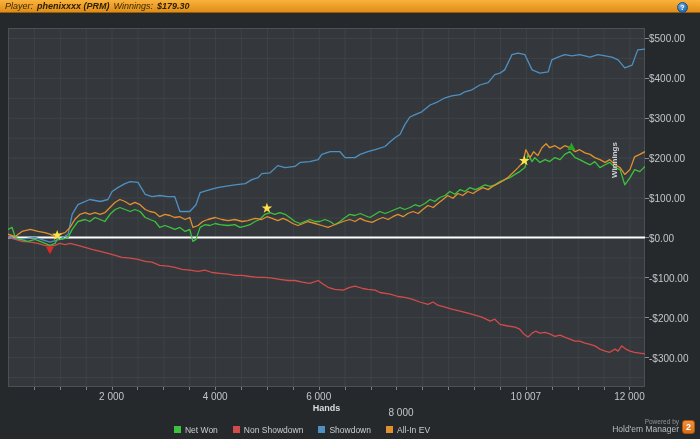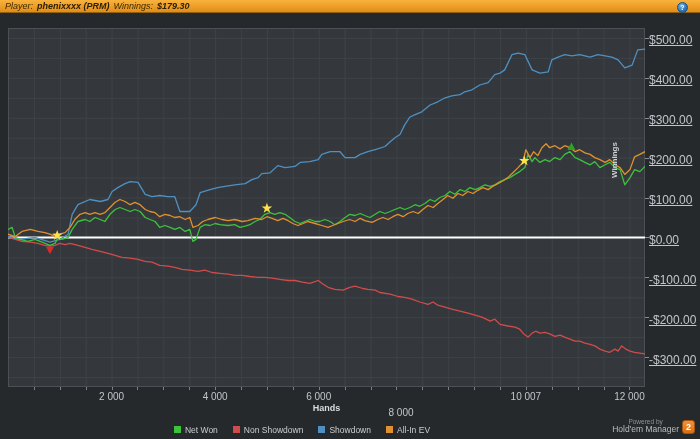--- a/index.html
+++ b/index.html
@@ -25,21 +25,21 @@
     display:flex;align-items:center;justify-content:center;line-height:1;
   }
   
   .plot{
     position:absolute;left:8px;top:28px;width:637px;height:359px;
     background:#34383c;
   }
   .plot svg{display:block;}
   
   .ylab{
-    position:absolute;left:649px;font-size:12px;color:#c2c6ca;white-space:nowrap;text-decoration:underline;
+    position:absolute;left:649px;font-size:10px;color:#c2c6ca;white-space:nowrap;
   }
   .ytick{position:absolute;left:645px;width:4px;height:1px;background:#8a8e92;}
   .xtick{position:absolute;top:387px;width:1px;height:3px;background:#7d8185;}
   .xlab{
     position:absolute;top:391px;width:44px;text-align:center;
     font-size:10px;color:#c2c6ca;white-space:nowrap;
   }
   .x-axis-title{
     position:absolute;top:403px;left:8px;width:637px;text-align:center;
     font-size:9px;font-weight:bold;color:#d8dce0;
@@ -54,21 +54,21 @@
     position:absolute;top:423px;left:0;width:604px;height:13px;
     display:flex;justify-content:center;align-items:center;gap:15px;
     font-size:8.5px;color:#c9cdd1;
   }
   .legend .item{display:flex;align-items:center;gap:4px;cursor:default;}
   .legend .sw{width:7px;height:7px;display:inline-block;}
   
   .powered{
     position:absolute;right:5px;bottom:5px;display:flex;align-items:flex-end;gap:3px;
   }
-  .powered .txt{display:flex;flex-direction:column;align-items:center;line-height:1.1;}
+  .powered .txt{display:flex;flex-direction:column;align-items:flex-end;line-height:1.1;}
   .powered .small{font-size:6.5px;color:#8f9397;}
   .powered .app{font-size:8.5px;color:#b9bdc1;}
   .badge{
     width:13px;height:14px;border-radius:3px;
     background:linear-gradient(#f2913a,#d96f14);
     border:1px solid #a8550e;box-sizing:border-box;
     color:#fff;font-size:9px;font-weight:bold;
     display:flex;align-items:center;justify-content:center;
   }
 </style>

